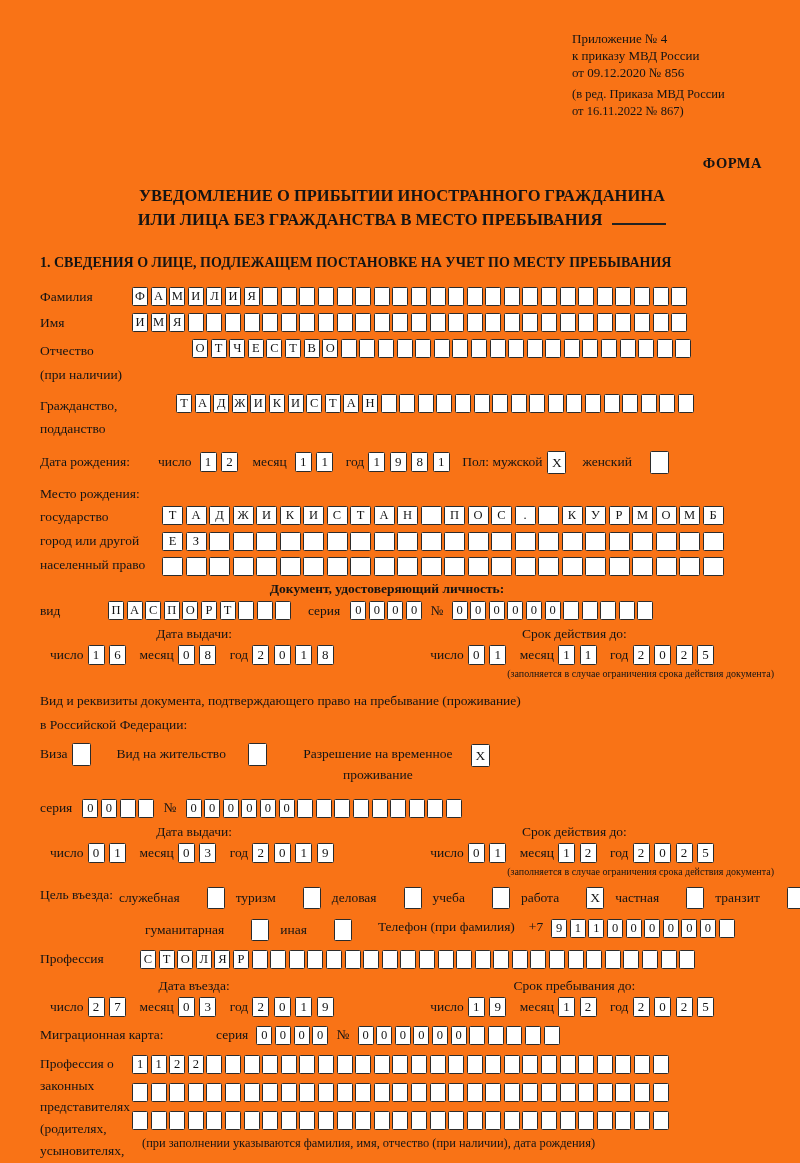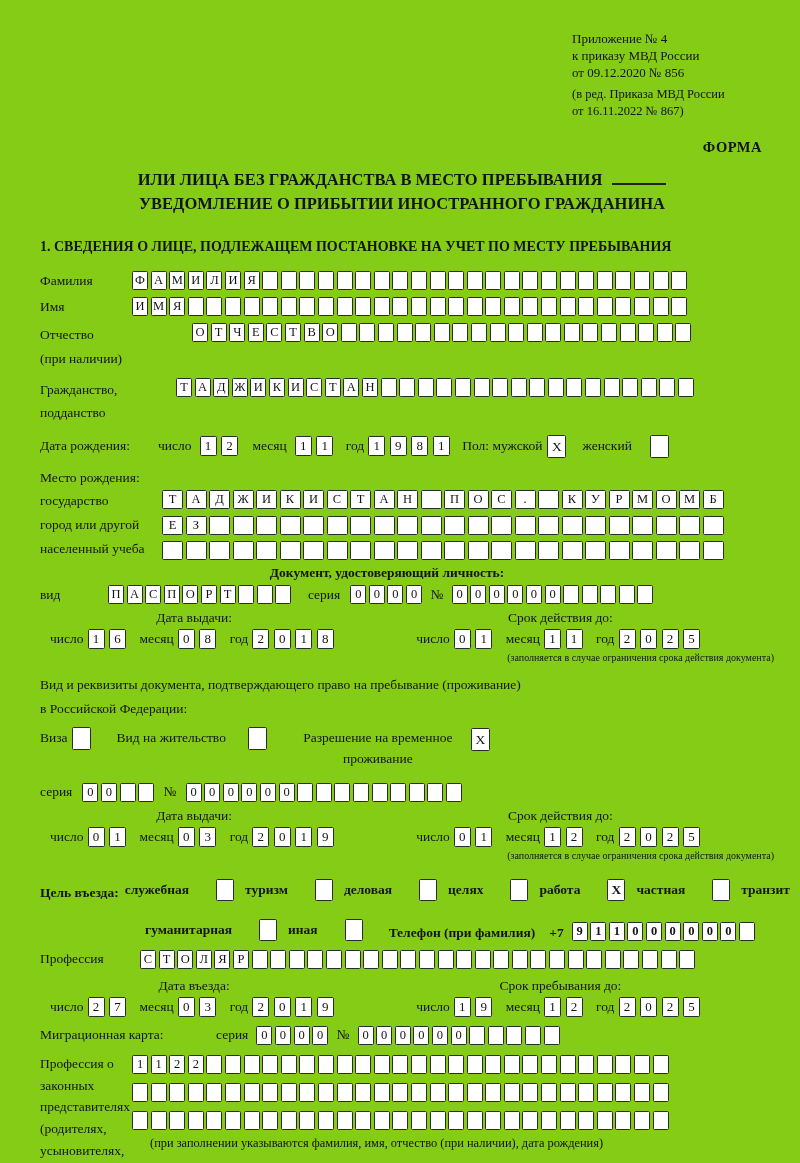--- a/index.html
+++ b/index.html
@@ -1,25 +1,25 @@
 <!DOCTYPE html>
 <html><head>
 <meta charset="utf-8">
 <style>
   * { box-sizing: border-box; }
   html,body { margin:0; padding:0; background:#ffffff; }
   .page {
-    width:800px; height:1163px; background:#84cc16; color:#141414;
+    width:800px; height:1163px; background:#f97316; color:#141414;
     font-family:"Liberation Serif","DejaVu Serif",serif;
     position:relative; overflow:hidden; padding:30px 6px 0 40px;
   }
   
   .annex { margin-left:532px; font-size:13px; line-height:1.32; }
   .annex-rev { margin-left:532px; font-size:12.5px; line-height:1.32; margin-top:5px; }
-  .form-label { text-align:right; padding-right:32px; font-weight:bold; font-size:14.5px; margin-top:20px; letter-spacing:.5px; }
+  .form-label { text-align:right; padding-right:32px; font-weight:bold; font-size:14.5px; margin-top:36px; letter-spacing:.5px; }
   
   .title { text-align:center; font-weight:bold; font-size:16.5px; line-height:1.42; margin-top:12px; padding-right:30px; }
   .blank-line { display:inline-block; width:54px; border-bottom:2px solid #222; height:.9em; margin-left:10px; }
   .sec-heading { font-weight:bold; font-size:14px; margin-top:24px; }
   
   .row { display:flex; align-items:center; margin-top:7px; }
   .row.top { align-items:flex-start; }
   .rlabel { font-size:13.5px; flex:none; }
   .lw92 { width:92px; } .lw152 { width:152px; } .lw136 { width:136px; } .lw110 { width:110px; }
   .two-line { line-height:1.75; }
@@ -34,41 +34,41 @@
   .stack { display:flex; flex-direction:column; }
   .stack .cells { margin-top:6.5px; }
   .stack .cells:first-child { margin-top:0; }
   .checkbox {
     width:19px; height:23px; border:1.7px solid #2b2b2b; display:inline-block;
     text-align:center; font-size:13.5px; line-height:21px; border-radius:1.5px; flex:none; background:#fff;
   }
   
   .doc-heading { text-align:center; font-weight:bold; font-size:13.5px; margin-top:5px; padding-right:60px; }
   
-  .dates-row { display:flex; margin-top:6px; }
+  .dates-row { display:flex; margin-top:6px;gap:14px; }
   .dategroup.left { margin-left:10px; }
   .dategroup.right { margin-left:78px; }
   .dg-title { font-size:13.5px; text-align:center; margin-bottom:3px; }
   .dg-fields { display:flex; align-items:center; font-size:13.5px; }
   .dg-fields .dg-label { margin-right:4px; }
   .dg-fields .cells { margin-right:9px; }
   .dg-fields .cells:last-child { margin-right:0; }
   .fill-note { font-size:10px; text-align:right; padding-right:20px; margin-top:3px; }
   .para { font-size:13.5px; margin-top:10px; line-height:1.75; }
   
   .perm-row { display:flex; align-items:flex-start; margin-top:6px; font-size:13.5px; }
   .opt-inline { display:inline-flex; align-items:center; }
   .opt-inline .checkbox { margin-left:8px; }
   .opt-block { display:inline-flex; align-items:flex-start; }
   .opt-text { display:inline-block; text-align:center; line-height:1.6; }
   .w2 { width:166px; } .w3 { width:178px; }
   .opt-block .checkbox { margin-left:10px; margin-top:1px; }
   .gap1 { margin-left:26px; } .gap2 { margin-left:28px; } .gap3 { margin-left:22px; }
   
-  .purpose-row { display:flex; align-items:flex-end; margin-top:18px; font-size:13.5px;font-weight:bold; }
+  .purpose-row { display:flex; align-items:flex-start; margin-top:10px; font-size:13.5px; }
   .purpose-row .rlabel { margin-right:6px; }
   .opts { display:inline-flex; align-items:center; }
   .opt { display:inline-flex; align-items:center; margin-right:11px;gap:20px; }
   .opt:last-child { margin-right:0; }
   .opt-label { margin-right:7px; }
   .purpose-row .checkbox { width:18px; height:22px; line-height:20px; }
   .indent { margin-left:105px; }
   .phone-label { margin-left:26px; margin-right:14px; }
   .phone-prefix { margin-right:8px; font-size:13.5px; }
   
@@ -89,22 +89,22 @@
     <div>к приказу МВД России</div>
     <div>от 09.12.2020 № 856</div>
   </div>
   <div class="annex-rev">
     <div>(в ред. Приказа МВД России</div>
     <div>от 16.11.2022 № 867)</div>
   </div>
   <div class="form-label">ФОРМА</div>
 
   <div class="title">
+    <div>УВЕДОМЛЕНИЕ О ПРИБЫТИИ ИНОСТРАННОГО ГРАЖДАНИНА</div>
     <div><span>ИЛИ ЛИЦА БЕЗ ГРАЖДАНСТВА В МЕСТО ПРЕБЫВАНИЯ</span><span class="blank-line"></span></div>
-    <div>УВЕДОМЛЕНИЕ О ПРИБЫТИИ ИНОСТРАННОГО ГРАЖДАНИНА</div>
   </div>
 
   <div class="sec-heading">1. СВЕДЕНИЯ О ЛИЦЕ, ПОДЛЕЖАЩЕМ ПОСТАНОВКЕ НА УЧЕТ ПО МЕСТУ ПРЕБЫВАНИЯ</div>
 
   <div class="row" style="margin-top:16px;">
     <span class="rlabel lw92">Фамилия</span>
     <span class="cells">
         <span class="cell">Ф</span>
         <span class="cell">А</span>
         <span class="cell">М</span>
@@ -270,21 +270,21 @@
     <span class="checkbox" style="margin-left:5px;">X</span>
     <span style="margin-left:16px;">женский</span>
     <span class="checkbox" style="margin-left:18px;"></span>
   </div>
 
   <div class="row top" style="margin-top:8px;align-items:flex-end;">
     <span class="rlabel lw110 two-line" style="width:122px;">
       <div>Место рождения:</div>
       <div>государство</div>
       <div>город или другой</div>
-      <div>населенный учеба</div>
+      <div>населенный право</div>
     </span>
     <span class="stack">
       <span class="cells wide">
           <span class="cell">Т</span>
           <span class="cell">А</span>
           <span class="cell">Д</span>
           <span class="cell">Ж</span>
           <span class="cell">И</span>
           <span class="cell">К</span>
           <span class="cell">И</span>
@@ -552,21 +552,21 @@
         </span>
         <span class="opt">
           <span class="opt-label">туризм</span>
           <span class="checkbox"></span>
         </span>
         <span class="opt">
           <span class="opt-label">деловая</span>
           <span class="checkbox"></span>
         </span>
         <span class="opt">
-          <span class="opt-label">целях</span>
+          <span class="opt-label">учеба</span>
           <span class="checkbox"></span>
         </span>
         <span class="opt">
           <span class="opt-label">работа</span>
           <span class="checkbox">X</span>
         </span>
         <span class="opt">
           <span class="opt-label">частная</span>
           <span class="checkbox"></span>
         </span>
@@ -807,17 +807,17 @@
           <span class="cell"></span>
           <span class="cell"></span>
           <span class="cell"></span>
           <span class="cell"></span>
           <span class="cell"></span>
           <span class="cell"></span>
           <span class="cell"></span>
           <span class="cell"></span>
           <span class="cell"></span>
         </span>
-      <span class="final-note" style="margin-left:18px;">(при заполнении указываются фамилия, имя, отчество (при наличии), дата рождения)</span>
+      <span class="final-note" style="margin-left:10px;">(при заполнении указываются фамилия, имя, отчество (при наличии), дата рождения)</span>
     </span>
   </div>
 
 </div>
 
 </body></html>

